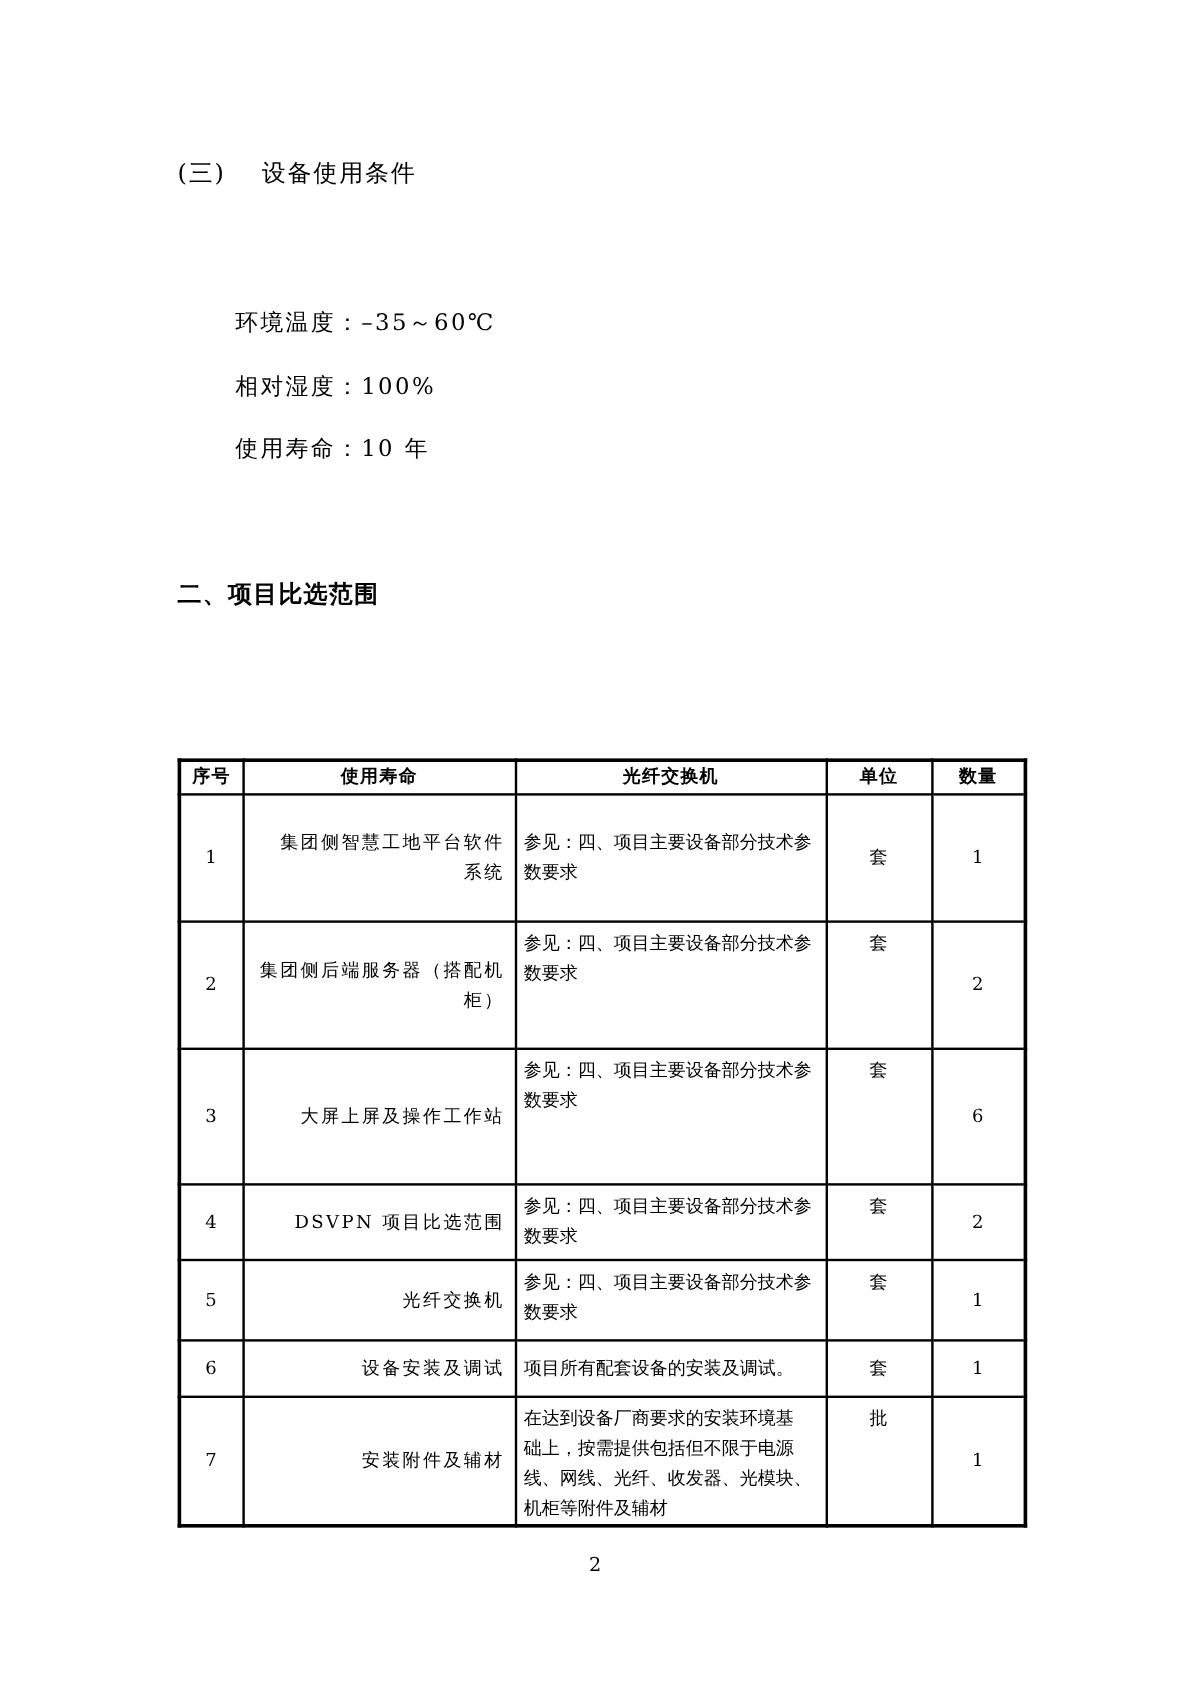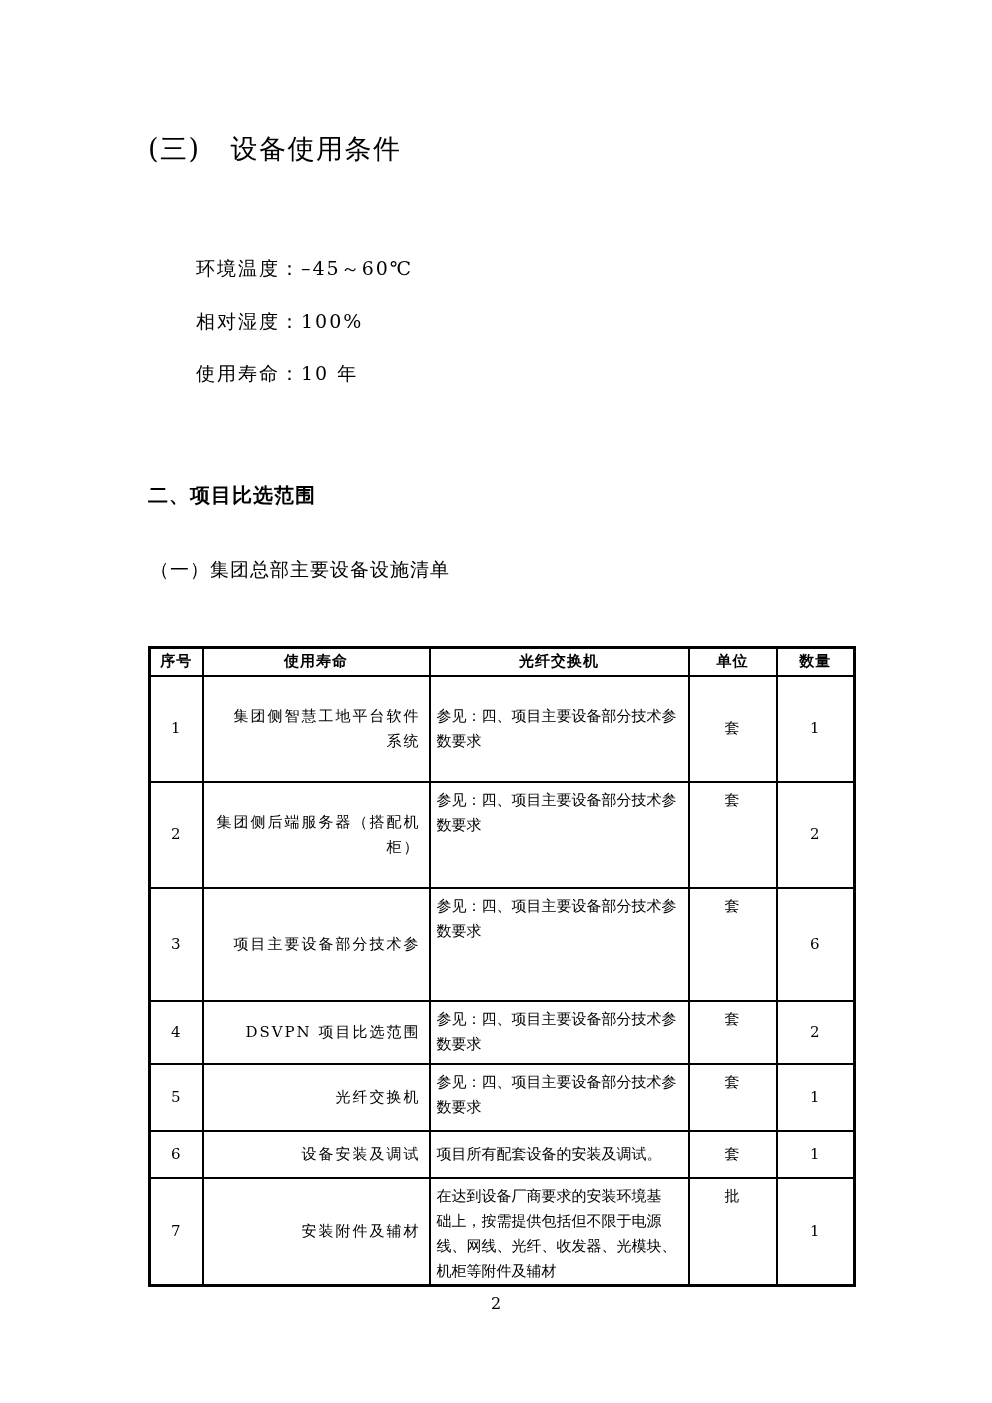--- a/index.html
+++ b/index.html
@@ -4,38 +4,37 @@
 <style>
   * { margin:0; padding:0; box-sizing:border-box; }
   html,body { background:#ffffff; }
   body {
     width:992px; height:1403px;
     font-family:"DejaVu Serif","Liberation Serif",serif;
     color:#000;
   }
   .page { position:relative; width:992px; height:1403px; background:#fff; overflow:hidden; }
 
-  .h3 { position:absolute; left:148px; top:131px; font-size:27px; letter-spacing:1.5px; white-space:nowrap; }
+  .h3 { position:absolute; left:148px; top:131px; font-size:20px; letter-spacing:1.5px; white-space:nowrap; }
   .h3 .ttl { margin-left:30px; }
 
   .spec { position:absolute; left:196px; font-size:19px; letter-spacing:2px; white-space:nowrap; }
   .spec.s0 { top:204px; }
   .spec.s1 { top:256px; }
   .spec.s2 { top:309px; }
   .spec.s3 { top:361px; }
   .spec.s4 { top:413px; }
 
   .h2 { position:absolute; left:148px; top:482px; font-size:20px; font-weight:bold; letter-spacing:1px; white-space:nowrap; }
   .sub { position:absolute; left:150px; top:557px; font-size:19px; letter-spacing:1px; white-space:nowrap; }
 
   table.equip {
     position:absolute; left:148px; top:632px; width:705px;
     border-collapse:collapse; table-layout:fixed;
     border:3px solid #000;
-    margin-top:14px;
   }
   .equip th, .equip td {
     border:2px solid #000;
     font-size:15px; line-height:25px;
     vertical-align:middle; overflow:hidden;
   }
   .equip th { font-weight:bold; text-align:center; letter-spacing:1px; }
   tr.hdr   { height:28px; }
   tr.r1 { height:106px; } tr.r2 { height:106px; } tr.r3 { height:113px; }
   tr.r4 { height:63px; }  tr.r5 { height:67px; }  tr.r6 { height:47px; }
@@ -49,26 +48,25 @@
 </style>
 </head>
 <body>
 
 <div class="page">
 
   <div class="h3">
     <span class="num">(三)</span><span class="ttl">设备使用条件</span>
   </div>
 
-  <div class="spec s1">环境温度：–45～60℃</div>
+  <div class="spec s1">环境温度：–35～60℃</div>
   <div class="spec s2">相对湿度：100%</div>
   <div class="spec s3">使用寿命：10 年</div>
 
   <div class="h2">二、项目比选范围</div>
-  <div class="sub">（一）集团总部主要设备设施清单</div>
 
   <table class="equip">
     <colgroup>
       <col style="width:53px">
         <col style="width:227px">
         <col style="width:259px">
         <col style="width:88px">
         <col style="width:78px">
     </colgroup>
     <tbody>
@@ -92,21 +90,21 @@
         <td class="c-seq">2</td>
         <td class="c-name">集团侧后端服务器（搭配机
 柜）</td>
         <td class="c-config">参见：四、项目主要设备部分技术参
 数要求</td>
         <td class="c-unit">套</td>
         <td class="c-qty">2</td>
       </tr>
       <tr class="r3 va-top">
         <td class="c-seq">3</td>
-        <td class="c-name">项目主要设备部分技术参</td>
+        <td class="c-name">大屏上屏及操作工作站</td>
         <td class="c-config">参见：四、项目主要设备部分技术参
 数要求</td>
         <td class="c-unit">套</td>
         <td class="c-qty">6</td>
       </tr>
       <tr class="r4 va-top">
         <td class="c-seq">4</td>
         <td class="c-name">DSVPN 项目比选范围</td>
         <td class="c-config">参见：四、项目主要设备部分技术参
 数要求</td>

